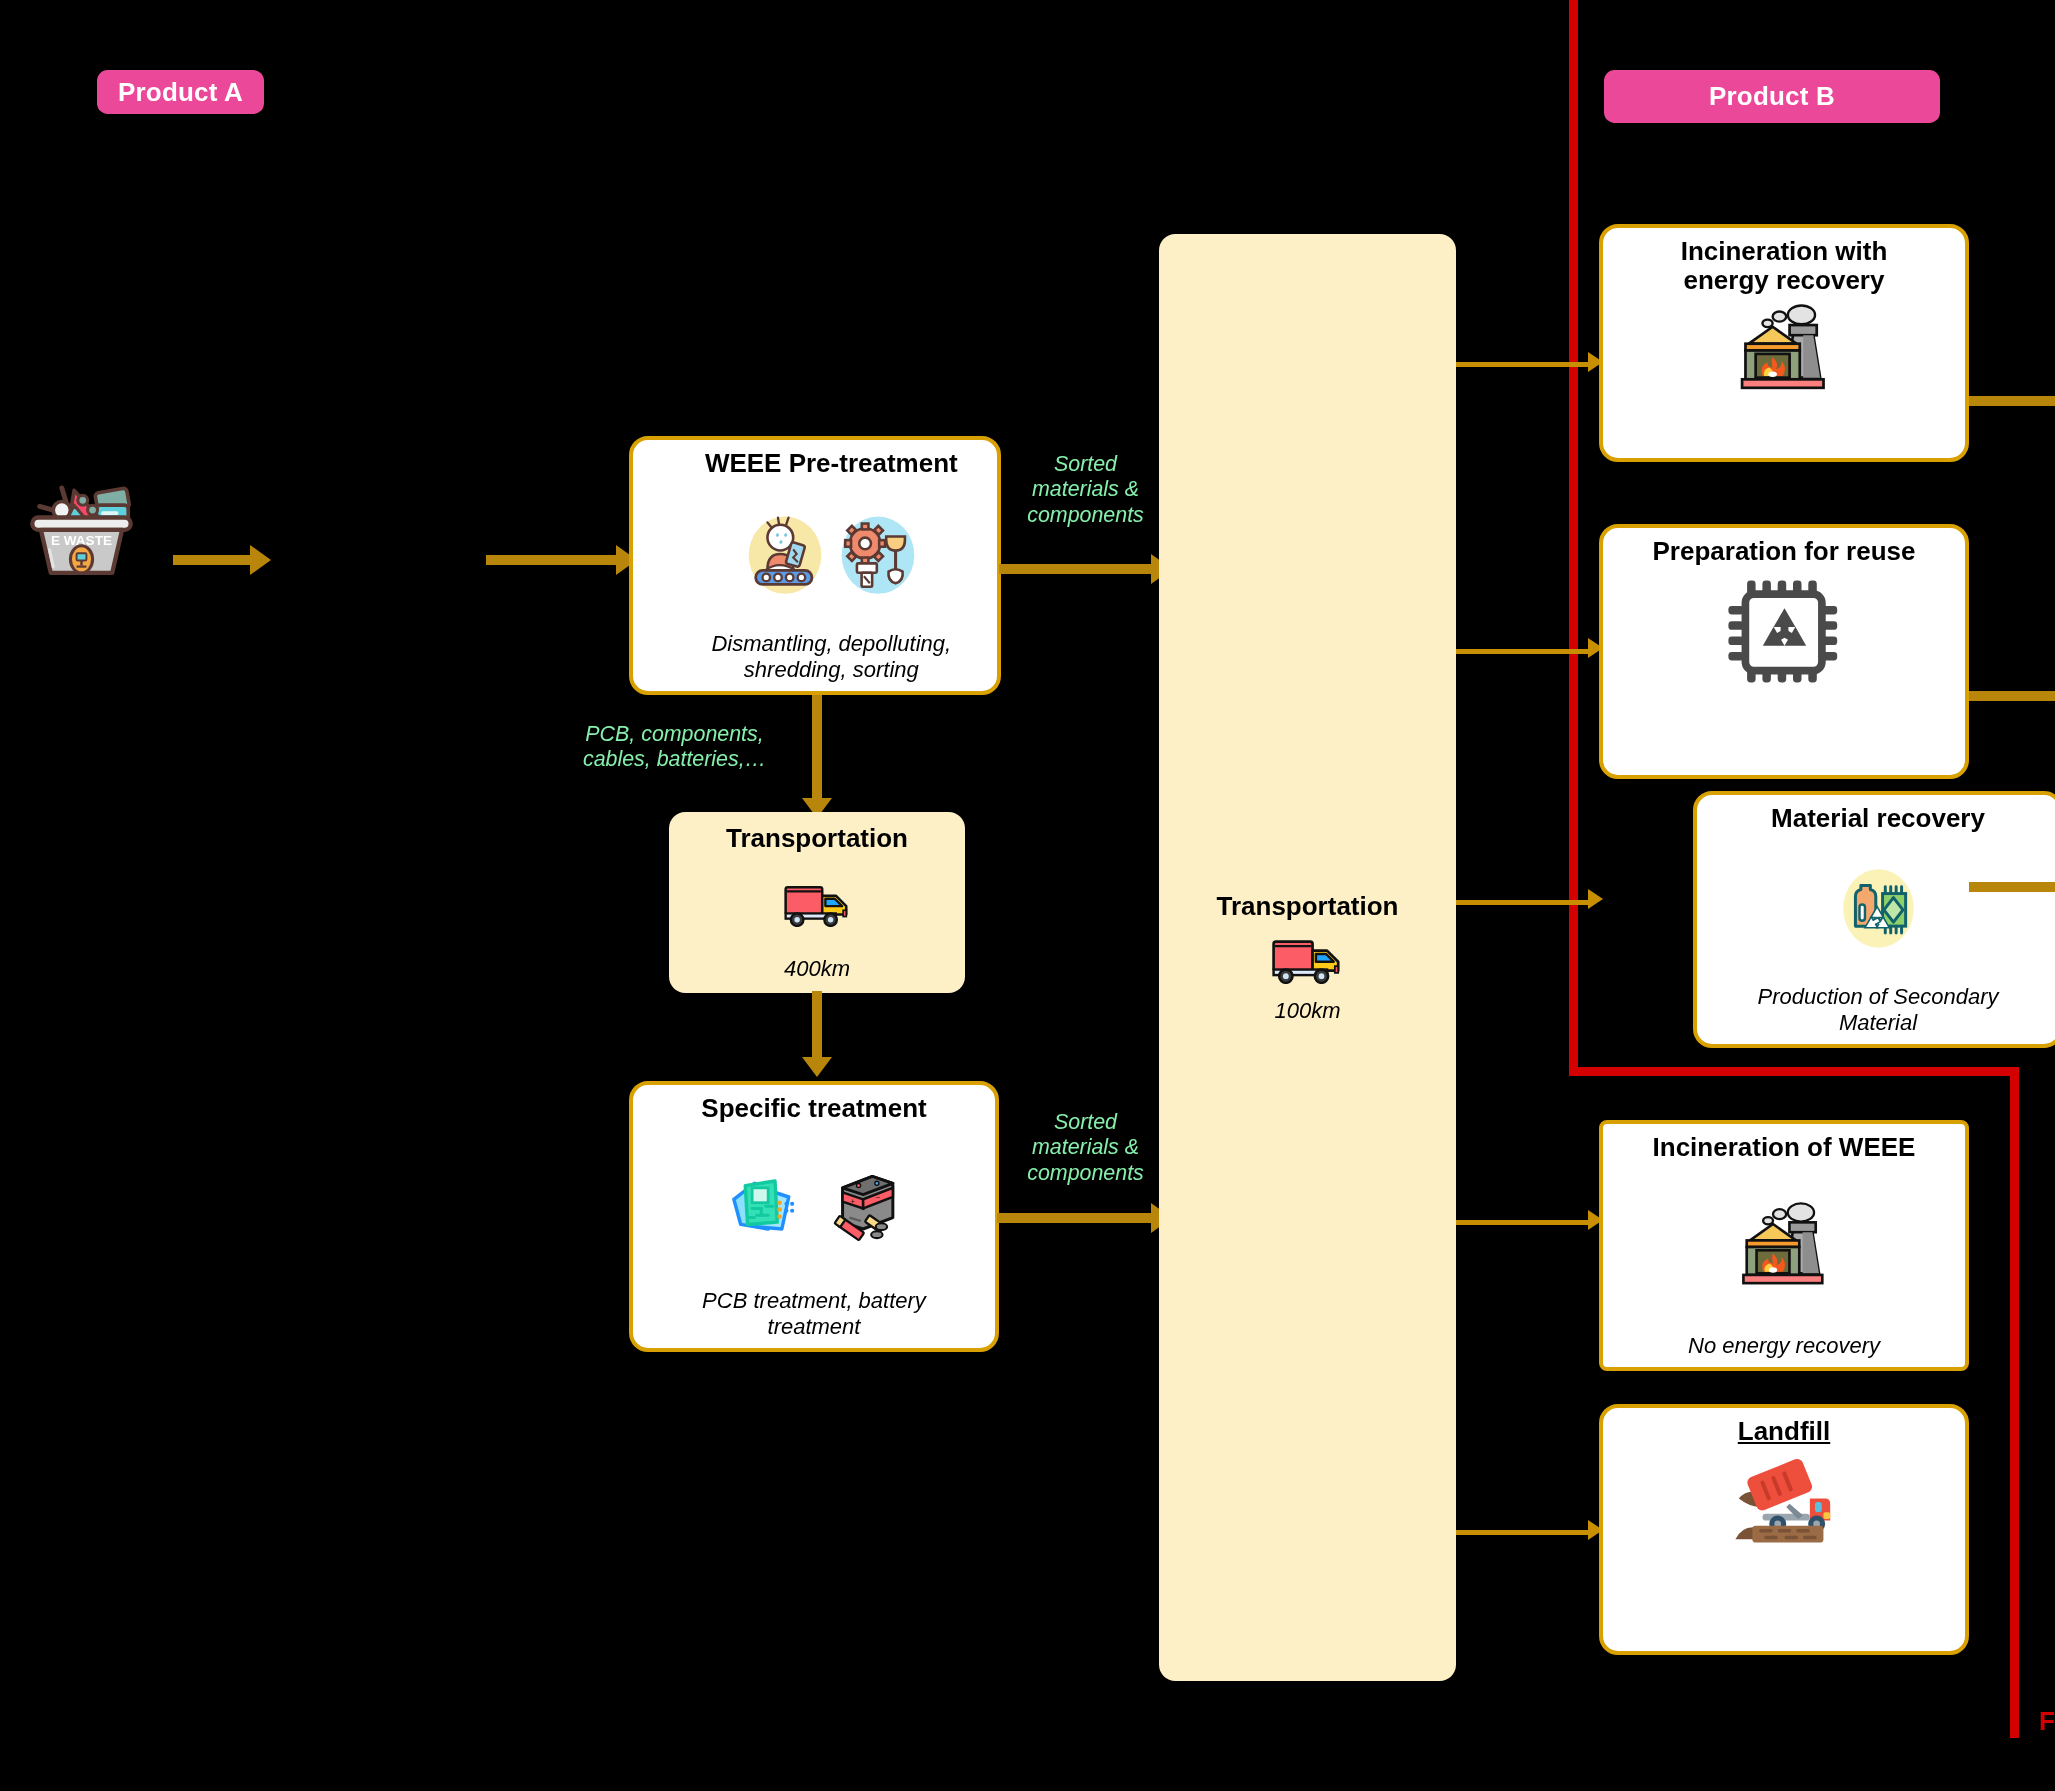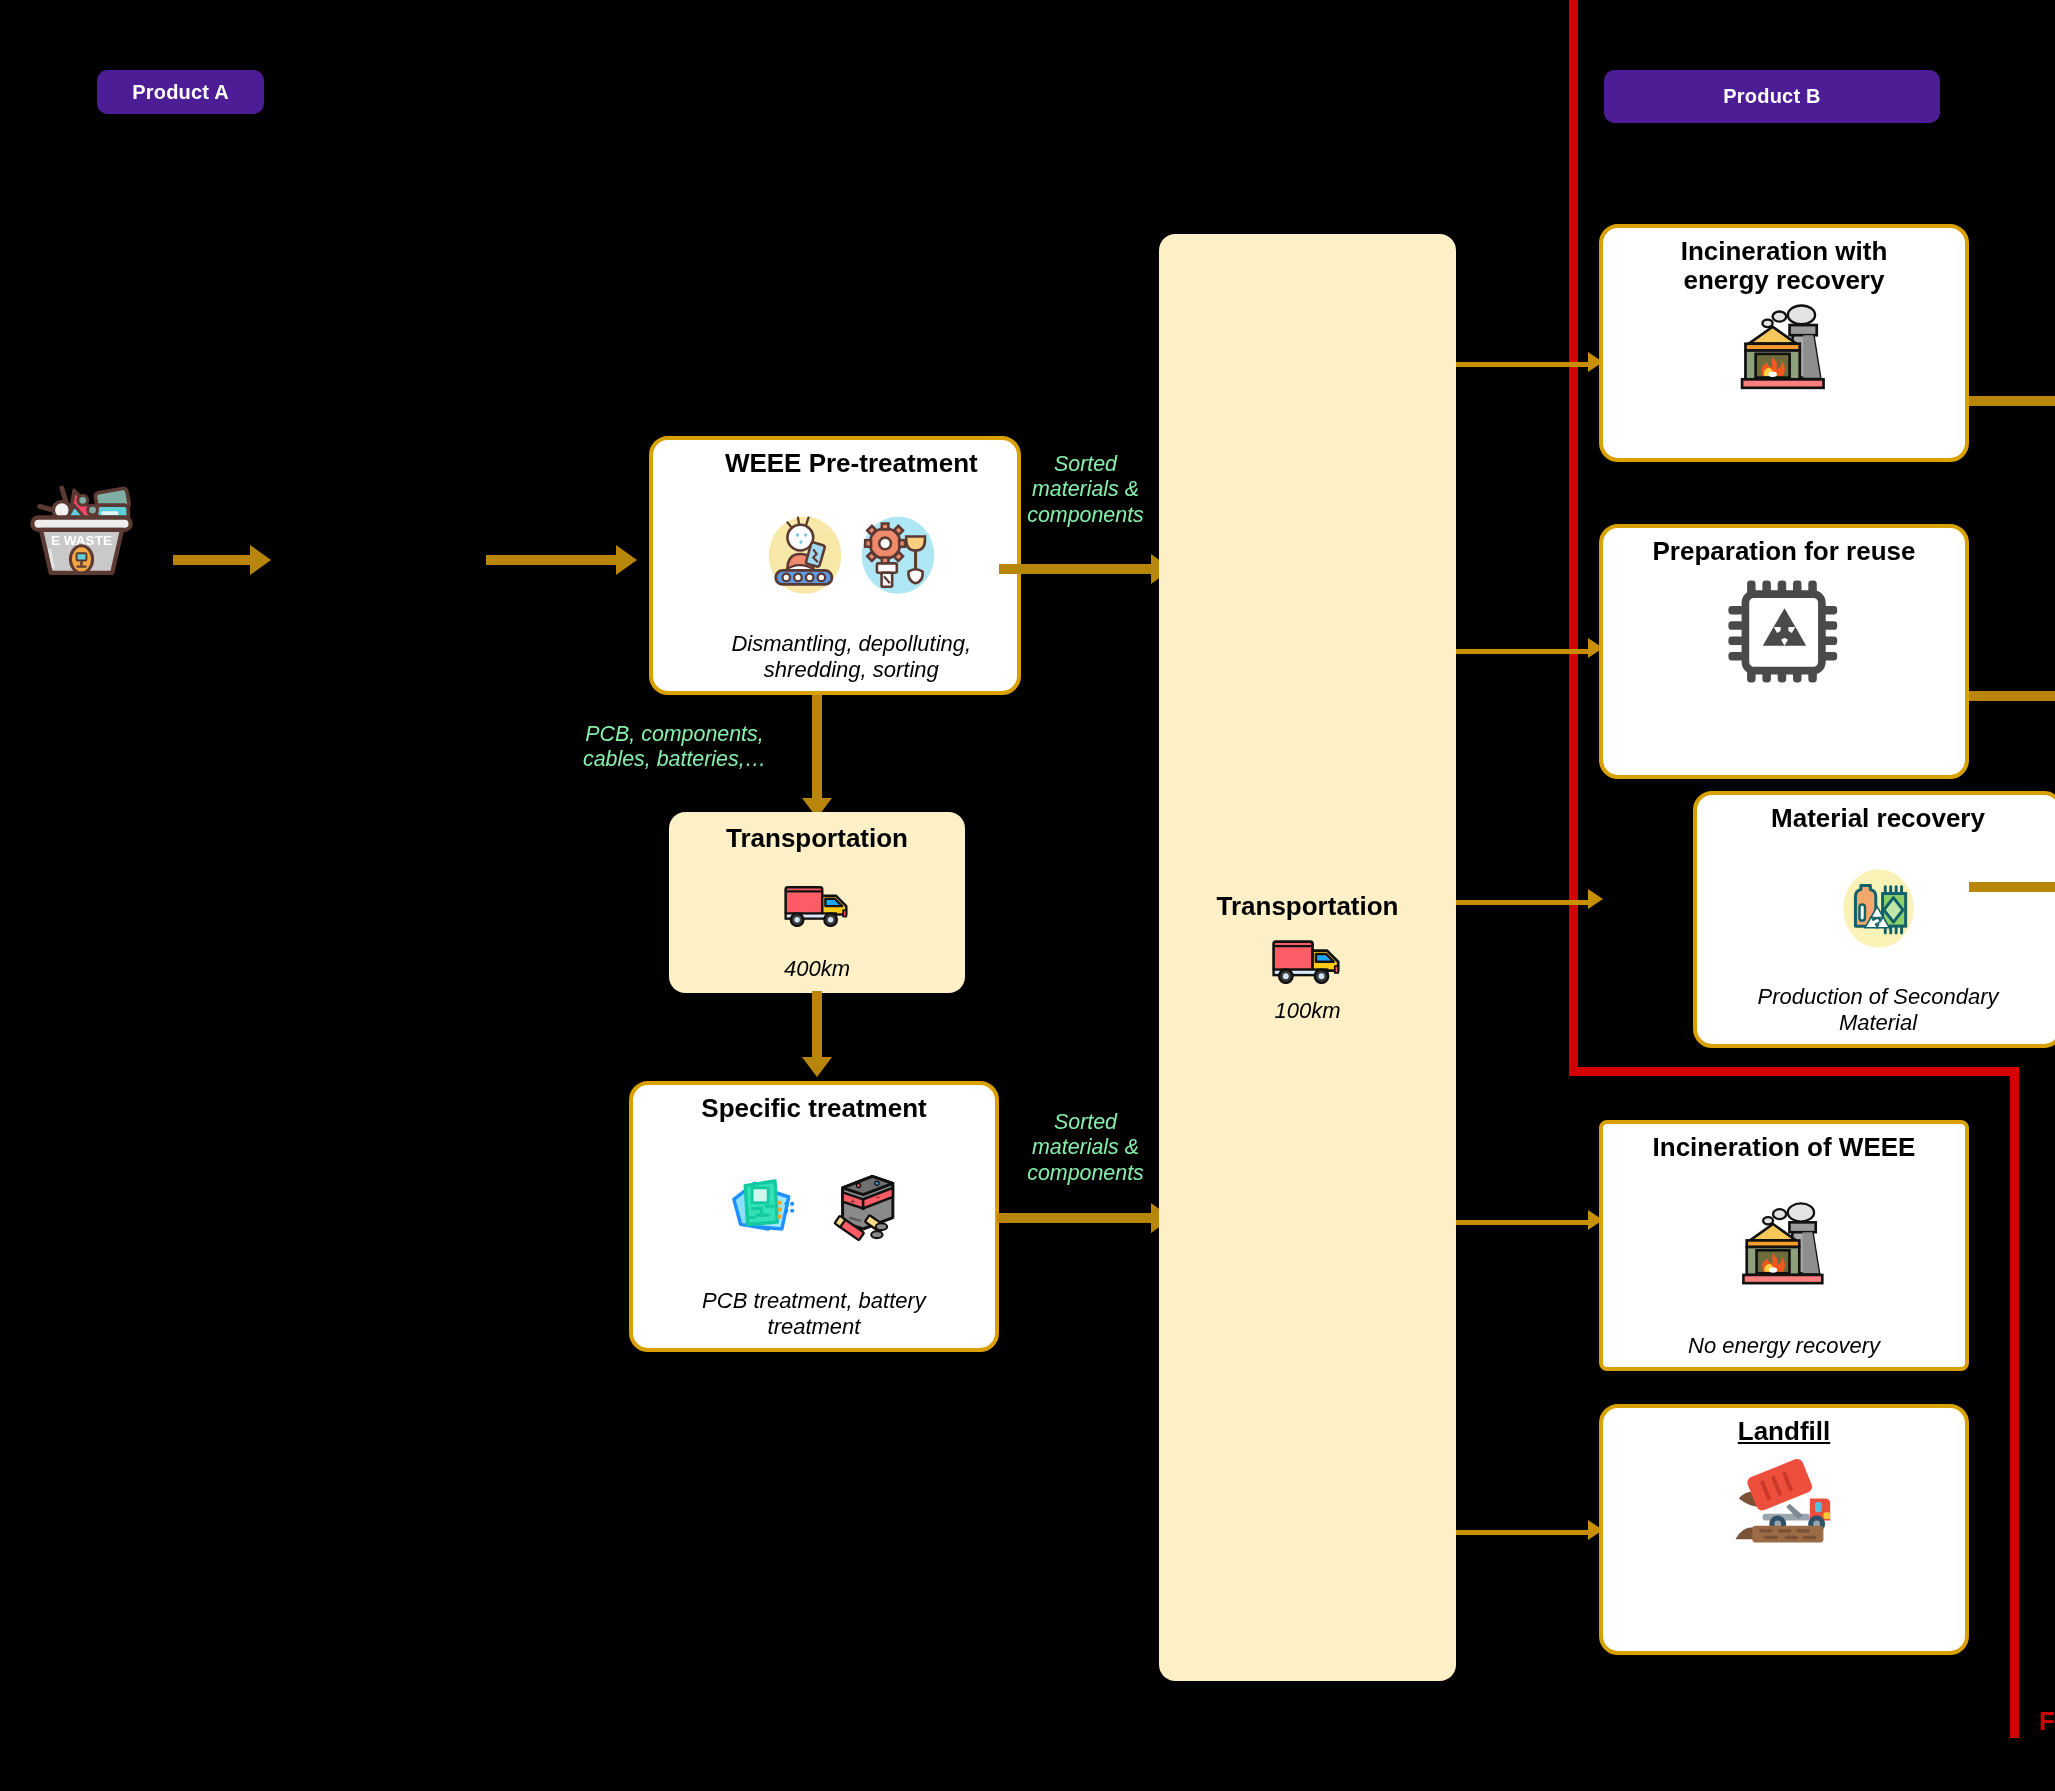--- a/index.html
+++ b/index.html
@@ -12,28 +12,28 @@
     width: 2944px;
     height: 1791px;
     background: #000000;
     overflow: hidden;
     font-family: "Liberation Sans", sans-serif;
   }
 
   
   .product-tag {
     position: absolute;
-    background: #4c1d95;
+    background: #ec4899;
     border-radius: 10.7px;
     display: flex;
     align-items: center;
     justify-content: center;
     color: #FFFFFF;
     font-weight: bold;
-    font-size: 20px;
+    font-size: 26px;
     letter-spacing: 0.2px;
   }
 
   
   .box {
     position: absolute;
     box-sizing: border-box;
     border: 4.5px solid #D8A000;
     border-radius: 19px;
     background: #FFFFFF;
@@ -161,21 +161,21 @@
     </svg>
   </div>
 
   <div class="conn thick-h" style="left:173px; top:555px; width:78px;"></div>
   <div class="arrowhead-r big" style="left:250px; top:545px;"></div>
 
 
   <div class="conn thick-h" style="left:486px; top:555px; width:132px;"></div>
   <div class="arrowhead-r big" style="left:616px; top:545px;"></div>
 
-  <div class="box" style="left:649px; top:436px; width:372px; height:259px; justify-content:space-between;padding-left:40px;">
+  <div class="box" style="left:629px; top:436px; width:372px; height:259px; justify-content:space-between;padding-left:40px;">
     <div class="title">WEEE Pre-treatment</div>
     <div class="iconwrap" style="gap:11.5px;">
       <span>
         <svg viewBox="0 0 70 70" width="82" height="82">
           <ellipse cx="35" cy="36" rx="31" ry="33" fill="#F8E8A8"></ellipse>
           <path d="M30 10 l-1 -6 M36 10 l2 -6 M24 13 l-4 -5" stroke="#5B3A33" stroke-width="2" stroke-linecap="round"></path>
           <circle cx="31" cy="21" r="11" fill="#FFFFFF" stroke="#5B3A33" stroke-width="2.2"></circle>
           <path d="M27 19 q2 -4 3 0 q-1.5 3 -3 0 Z" fill="#7EC8E3"></path>
           <path d="M34 19 q2 -4 3 0 q-1.5 3 -3 0 Z" fill="#7EC8E3"></path>
           <path d="M30 25 q2 -4 3 0 q-1.5 3 -3 0 Z" fill="#7EC8E3"></path>

